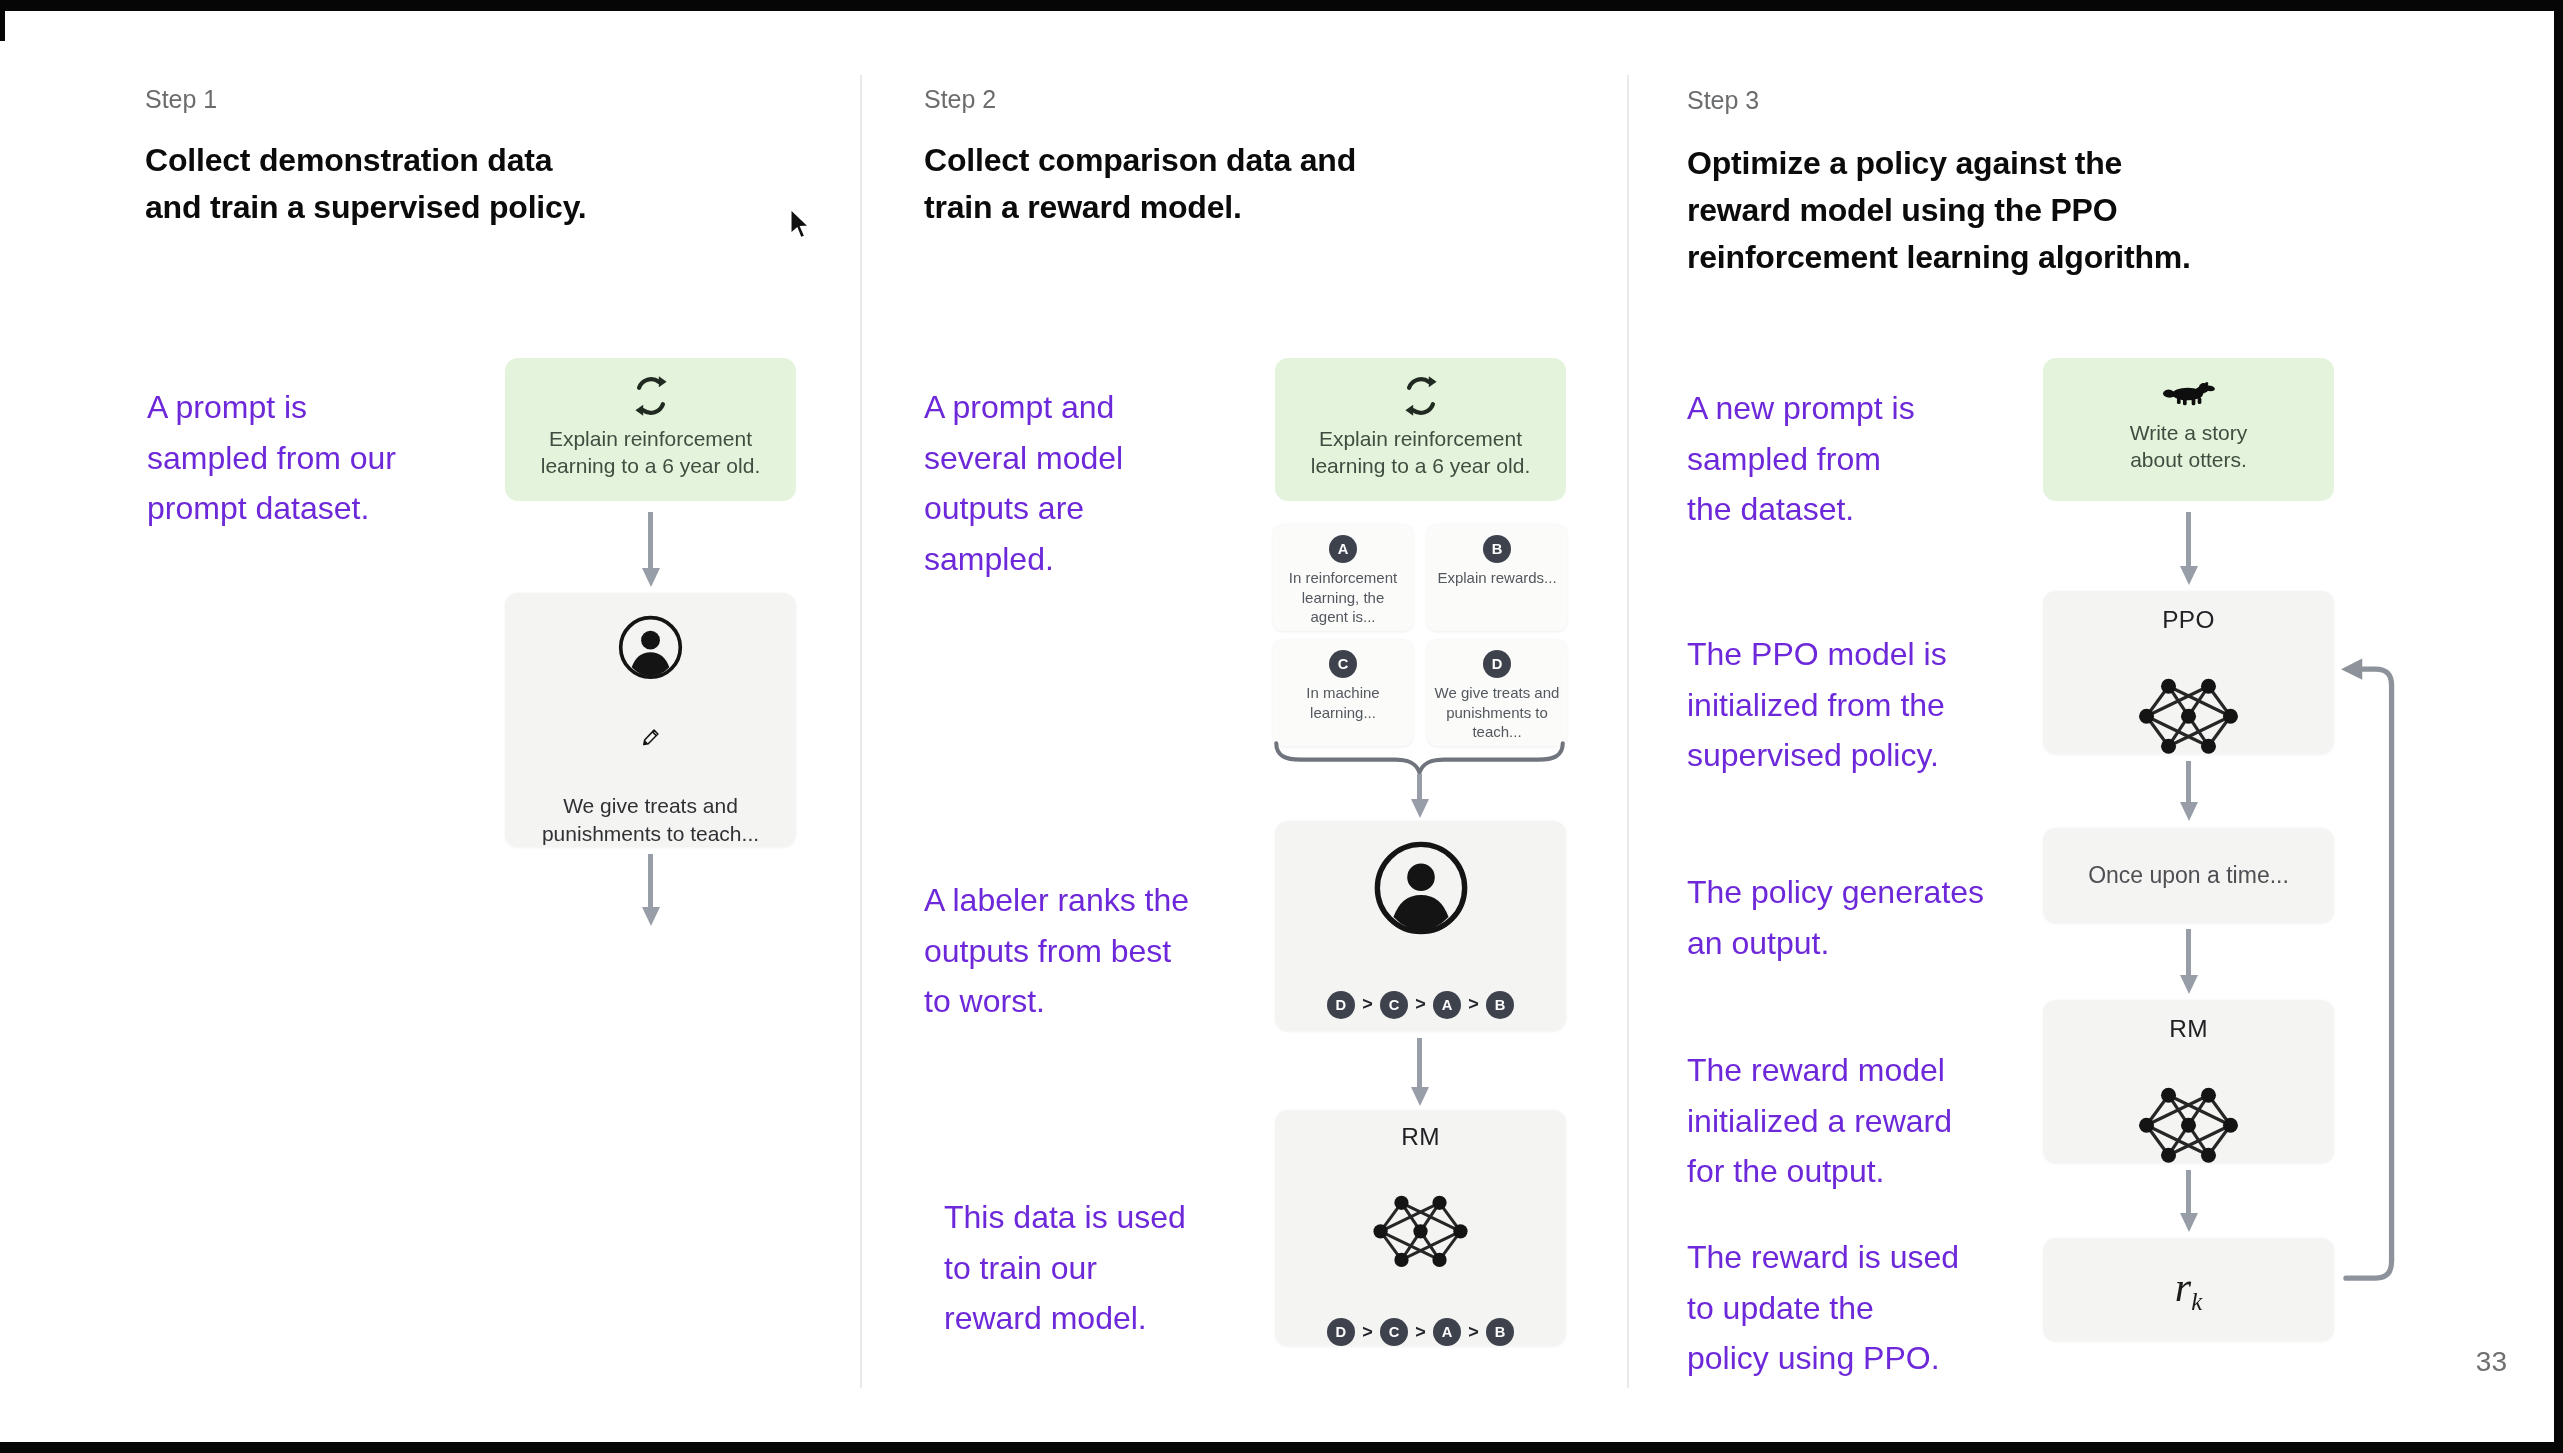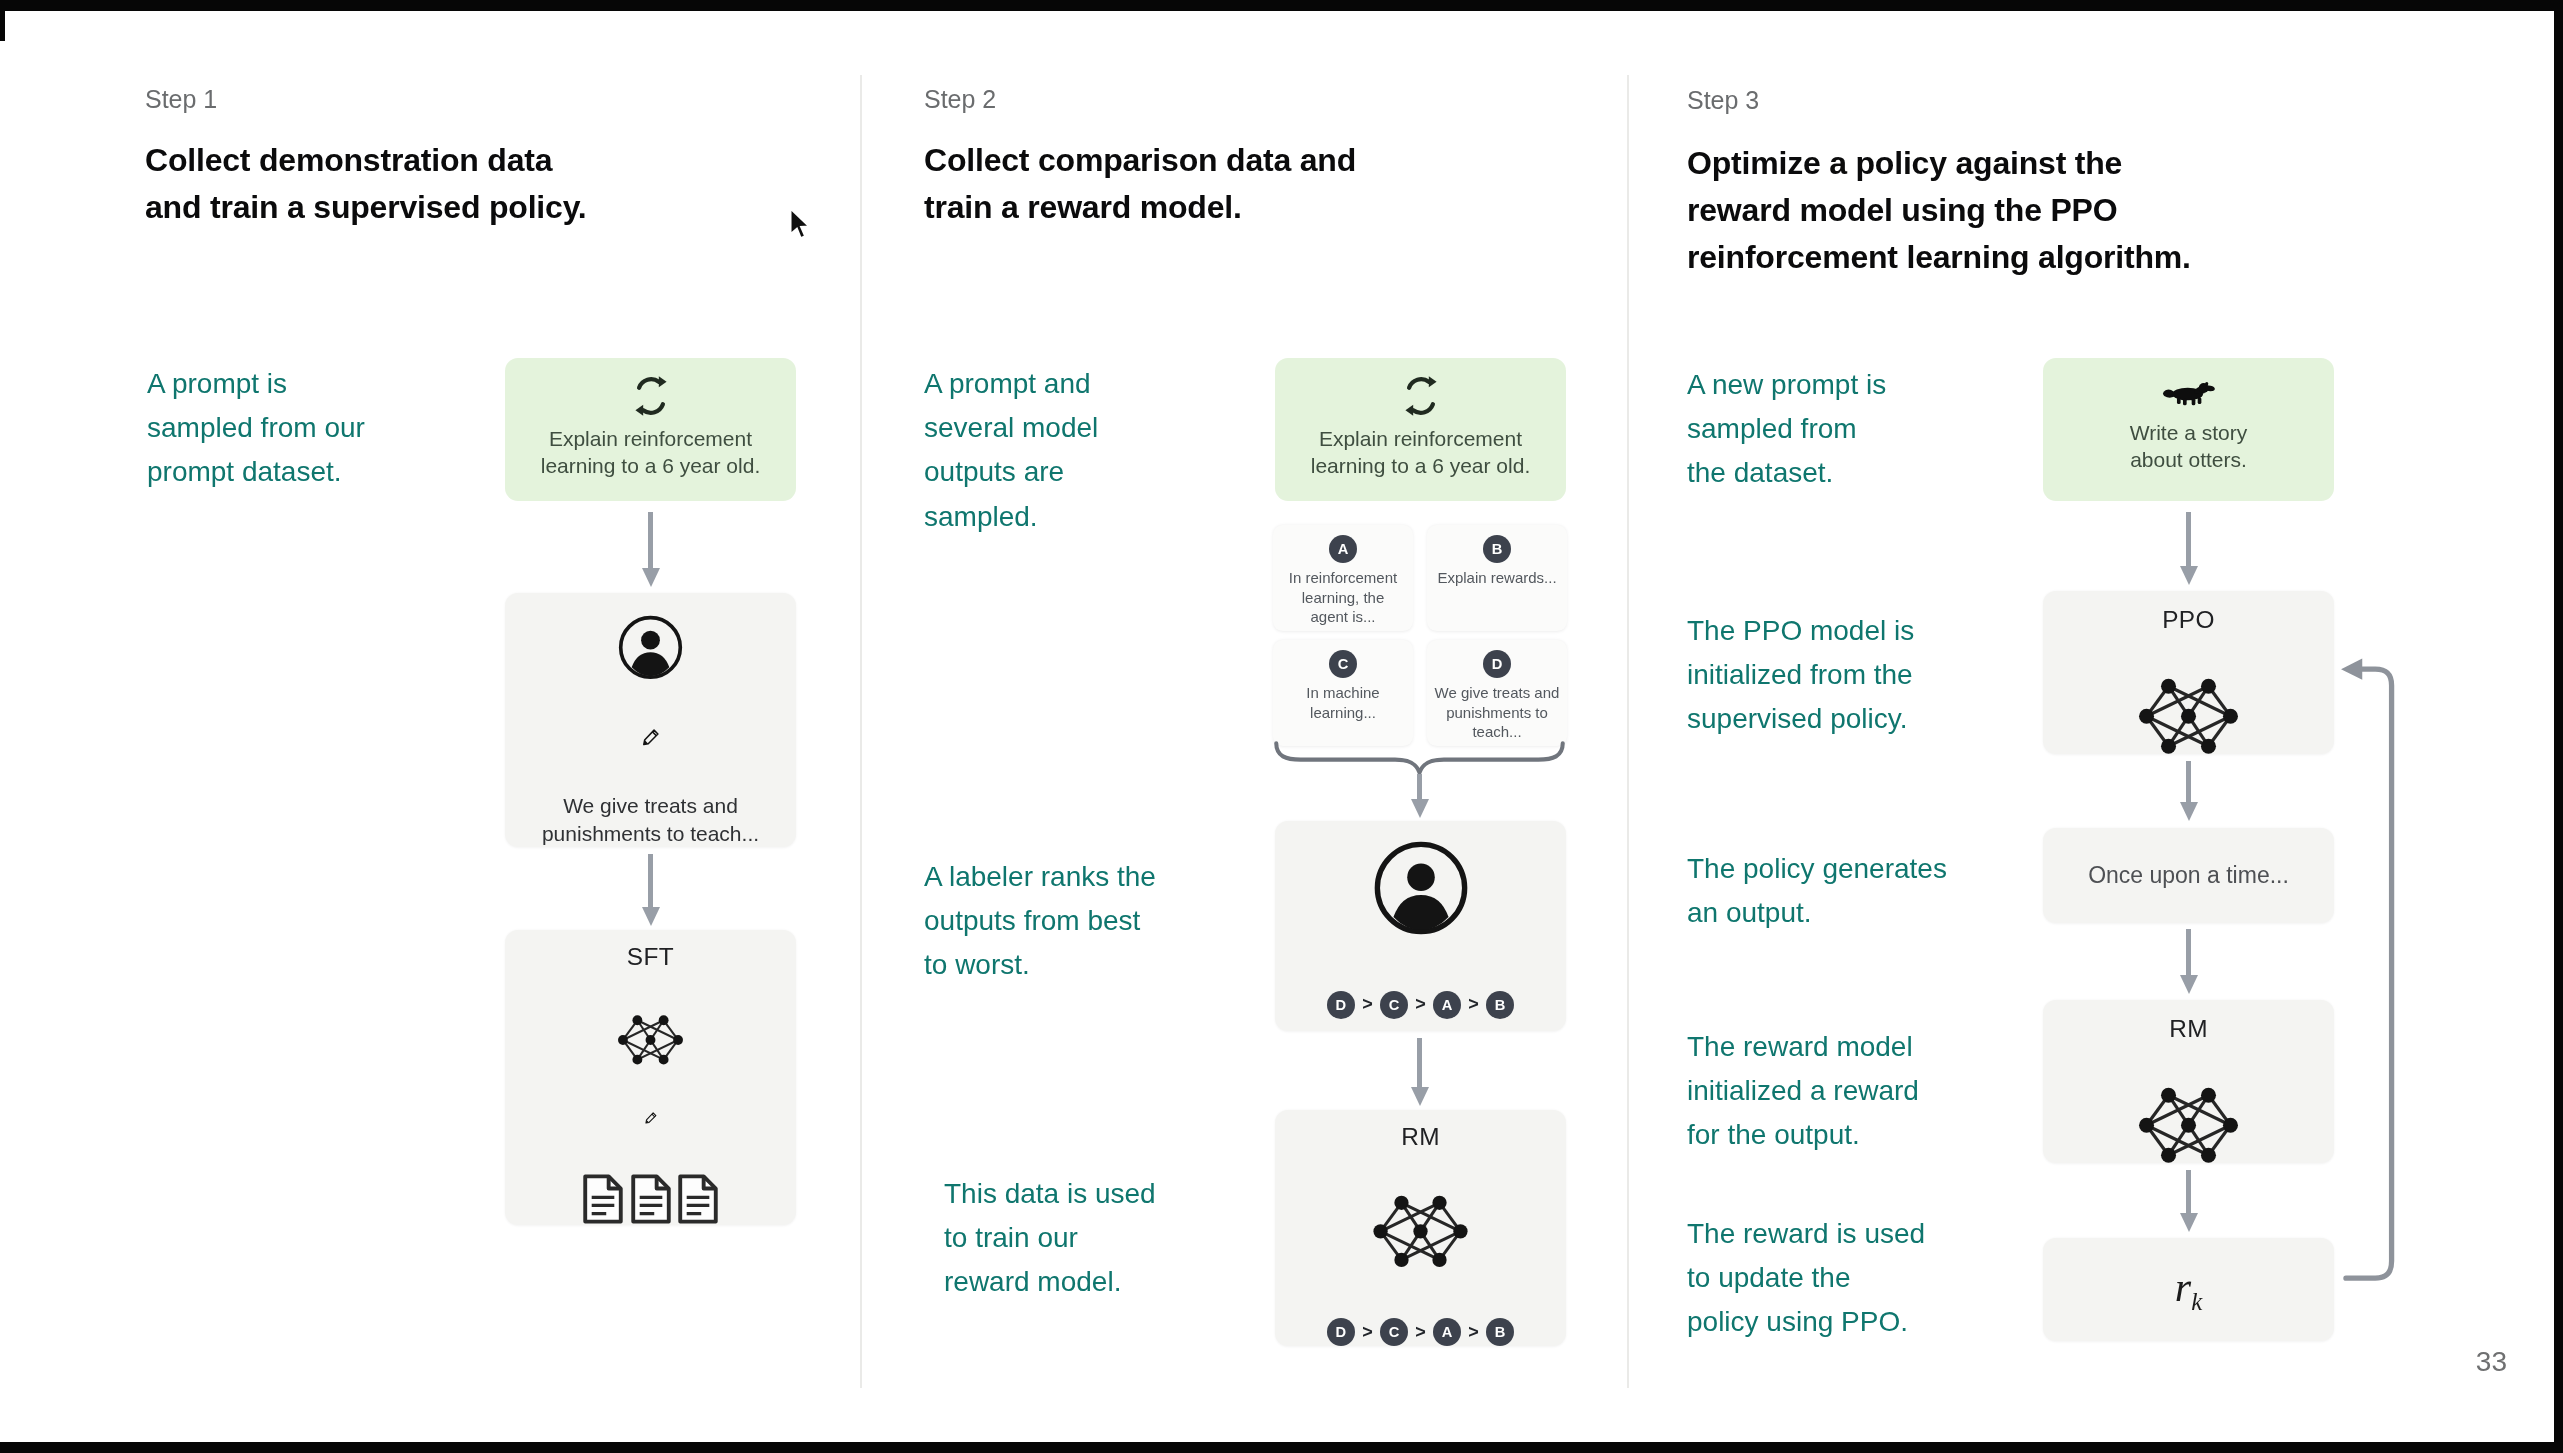--- a/index.html
+++ b/index.html
@@ -2,21 +2,21 @@
 <html style="font-size:13px"><head>
 <meta charset="utf-8">
 <style>
   html,body{margin:0;padding:0;background:#222;}
   .canvas{position:relative;width:2563px;height:1453px;background:#ffffff;overflow:hidden;
           font-family:"Liberation Sans","DejaVu Sans",sans-serif;color:#141414;text-decoration:underline;}
   .bar{position:absolute;background:#060606;}
   .divider{position:absolute;width:1.6px;background:#eaeae8;}
   .step-label{position:absolute;font-size:25px;color:#6a6c6e;}
   .title{position:absolute;font-size:32px;font-weight:700;color:#0b0b0c;line-height:1.47;white-space:pre-line;letter-spacing:-0.2px;}
-  .caption{position:absolute;font-size:28px;color:#0f766e;line-height:1.58;white-space:pre-line;}
+  .caption{position:absolute;font-size:32px;color:#6d28d9;line-height:1.58;white-space:pre-line;margin-top:20px;}
   .gbox{position:absolute;width:291px;background:#e4f3dc;border-radius:13px;display:flex;flex-direction:column;align-items:center;}
   .gbox-text{font-size:21px;line-height:1.28;color:#3f4e40;text-align:center;white-space:pre-line;margin-top:8.1px;}
   .graybox{position:absolute;width:291px;background:#f4f4f2;border-radius:13px;box-shadow:0 0.8px 2.4px rgba(0,0,0,0.05);
            display:flex;flex-direction:column;align-items:center;gap:39px;}
   .box-label{font-size:24.4px;color:#202124;letter-spacing:0.4px;}
   .box-text{font-size:21px;line-height:1.3;color:#2f3134;text-align:center;white-space:pre-line;}
   .varrow{position:absolute;width:21px;display:flex;flex-direction:column;align-items:center;}
   .varrow .shaft{width:4.1px;flex:1;background:#989ea7;}
   .varrow .head{width:0;height:0;border-left:9.8px solid transparent;border-right:9.8px solid transparent;border-top:19.6px solid #989ea7;}
   .card{position:absolute;width:140px;height:106px;background:#fbfbfa;border-radius:9.8px;
@@ -149,40 +149,20 @@
       </svg>
     <div class="box-text" style="margin-top:4.9px">We give treats and
 punishments to teach...</div>
   </div>
 
   <div class="varrow" style="left:640px;top:854px;height:72px">
       <div class="shaft"></div>
       <div class="head"></div>
     </div>
 
-  <div class="graybox" style="left:505px;top:930px;height:295px">
-    <div class="box-label" style="margin-top:13px">SFT</div>
-    <svg width="143" height="109" style="margin-top:4.9px" viewBox="0 0 176 134">
-        <use href="#net"></use>
-      </svg>
-    <svg width="34" height="34" style="margin-top:6.5px" viewBox="0 0 42 42">
-        <use href="#pencil"></use>
-      </svg>
-    <div style="display:flex;gap:5.7px;margin-top:8.1px">
-      <svg width="42" height="52" viewBox="0 0 52 64">
-          <use href="#doc"></use>
-        </svg>
-      <svg width="42" height="52" viewBox="0 0 52 64">
-          <use href="#doc"></use>
-        </svg>
-      <svg width="42" height="52" viewBox="0 0 52 64">
-          <use href="#doc"></use>
-        </svg>
-    </div>
-  </div>
 
   <div class="step-label" style="left:924px;top:85px">Step 2</div>
   <div class="title" style="left:924px;top:137px">Collect comparison data and
 train a reward model.</div>
 
   <div class="caption" style="left:924px;top:362px">A prompt and
 several model
 outputs are
 sampled.</div>
   <div class="caption" style="left:924px;top:855px">A labeler ranks the

